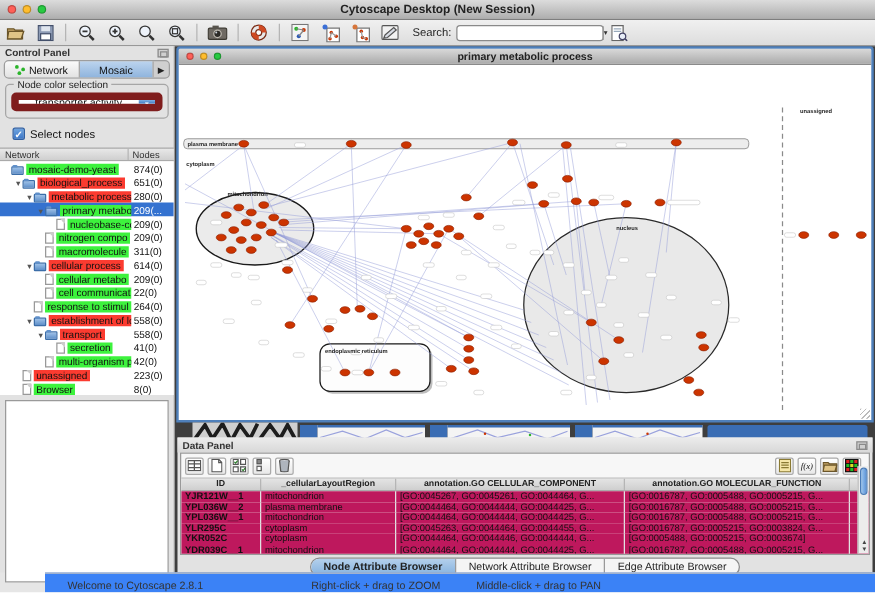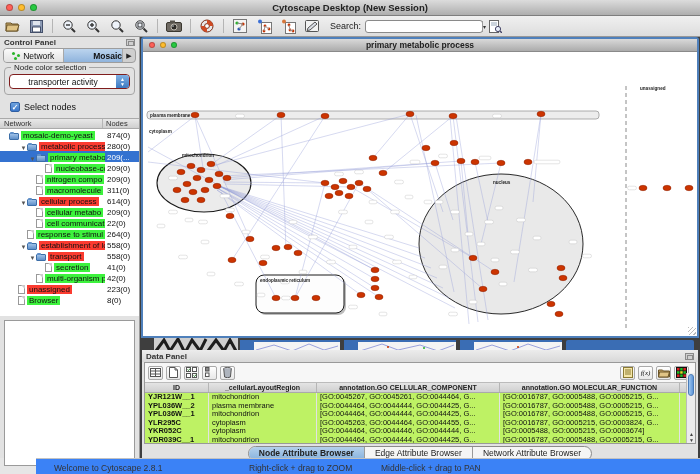--- a/index.html
+++ b/index.html
@@ -37,30 +37,30 @@
     background:#e2e2e2; border-right:1px solid #9a9a9a; }
   .cp-head { height:10px; display:flex; align-items:center; padding:0 4px;
     font-weight:bold; font-size:8px; color:#333; }
   .float-ic { margin-left:auto; width:9px; height:7px; border:1px solid #8a8a8a;
     background:#d0d0d0; position:relative; }
   .float-ic:after{content:""; position:absolute; left:1px; top:1px; width:4px; height:3px; border:1px solid #8a8a8a;}
   .cp-tabs { height:15px; margin:1px 3px 0 3px; display:flex; align-items:stretch;
     background:#cfcfcf; border:1px solid #9d9d9d; border-radius:4px; overflow:hidden;}
   .cp-tab { flex:1; display:flex; align-items:center; justify-content:center; gap:3px;
     font-size:8.5px; background:linear-gradient(#fafafa,#e2e2e2); border-right:1px solid #a8a8a8;}
-  .cp-tab.sel { background:linear-gradient(#bcd4ee,#8fb4dd); font-weight:bold;justify-content:flex-end; }
+  .cp-tab.sel { background:linear-gradient(#bcd4ee,#8fb4dd); font-weight:normal; }
   .cp-tab-more { width:12px; display:flex; align-items:center; justify-content:center; font-size:7px; color:#222;}
   .net-glyph{ width:8px; height:8px; position:relative;}
   .net-glyph i{position:absolute; width:3px; height:3px; border-radius:50%; background:#2ab52a;}
   .net-glyph i:nth-child(1){left:0;top:0;} .net-glyph i:nth-child(2){right:0;top:2px;} .net-glyph i:nth-child(3){left:2px;bottom:0;}
   .groupbox { margin:4px 4px 0 4px; border:1px solid #a6a6a6; border-radius:4px;
     padding:6px 4px 5px 4px; position:relative; }
   .groupbox .legend { position:absolute; top:-5px; left:6px; background:#e2e2e2;
     padding:0 3px; font-size:8px; color:#222; }
-  .combo { height:15px; background:#fff; border:1px solid #7f1d1d; border-radius:4px;
+  .combo { height:15px; background:#fff; border:6px solid #7f1d1d; border-radius:4px;
     display:flex; align-items:center; overflow:hidden;}
   .combo .val { flex:1; text-align:center; font-size:8.5px; }
   .combo .step { width:13px; height:100%; background:linear-gradient(#7fb0e4,#3c79c2);
     color:#fff; font-size:5px; line-height:5px; display:flex; flex-direction:column;
     align-items:center; justify-content:center; }
   .chkrow { display:flex; align-items:center; gap:4px; margin:6px 0 0 10px; height:12px;}
   .chk { width:10px; height:10px; border-radius:2px; background:linear-gradient(#6ea3de,#3b77c9);
     border:1px solid #2f5fa3; color:#fff; font-size:8px; line-height:9px; text-align:center; font-weight:bold;}
   .tree-head { margin-top:5px; height:11px; display:flex; background:linear-gradient(#e8e8e8,#cfcfcf);
     border-top:1px solid #aaa; border-bottom:1px solid #aaa; font-size:7.5px; color:#333;}
@@ -108,21 +108,21 @@
     background:linear-gradient(#ececec,#d8d8d8);}
   .dp-body { margin:0 2px; height:82px; background:#f7f7f7; border:1px solid #999; position:relative; overflow:hidden;}
   .dp-tools { height:20px; display:flex; align-items:center; border-bottom:1px solid #bbb; padding:0 3px;}
   .dp-ic { width:15px; height:14px; border:1px solid #aaa; border-radius:2px; background:linear-gradient(#fff,#e8e8e8);
     margin-right:3px; display:flex; align-items:center; justify-content:center; font-size:7px;}
   .dp-right { margin-left:auto; display:flex; }
   .tbl-head { height:10px; display:flex; background:linear-gradient(#e4e4e4,#cfcfcf); border-bottom:1px solid #aaa;}
   .tbl-head div { font-size:7px; font-weight:bold; text-align:center; border-right:1px solid #b5b5b5;
     overflow:hidden; line-height:10px; color:#222;}
   .tbl-rows { position:relative; }
-  .tbl-row { height:8.5px; display:flex; background:#bef264; }
+  .tbl-row { height:8.5px; display:flex; background:#be185d; }
   .tbl-row div { font-size:7.5px; line-height:8.5px; padding-left:3px; border-right:1px solid #e2e2e2;
     overflow:hidden; white-space:nowrap; color:#111;}
   .tbl-row .c0 { font-weight:bold; }
   .vscroll { position:absolute; right:0; top:10px; bottom:0; width:9px; background:#ececec; border-left:1px solid #bbb;}
   .vthumb { position:absolute; top:1px; left:1px; width:6px; height:22px; border-radius:3px;
     background:linear-gradient(90deg,#9ec7f0,#5e95d8); border:1px solid #4a7cb8;}
   .varrows { position:absolute; bottom:0; left:0; width:9px; font-size:5px; line-height:6px; text-align:center; color:#444;}
   .dp-tabs { height:15px; display:flex; justify-content:center; align-items:center; margin-top:2px;}
   .seg { display:flex; border:1px solid #8a8a8a; border-radius:8px; overflow:hidden; background:#f5f5f5;}
   .seg div { padding:1px 10px; font-size:8.5px; border-right:1px solid #9a9a9a; line-height:11px; color:#222;}
@@ -304,20 +304,26 @@
     <div class="tree-head">
       <div class="c1">Network</div>
       <div class="c2">Nodes</div>
     </div>
     <div class="tree">
         <div class="trow" style="padding-left: 2px;">
           <span class="tri"></span>
           <span class="fold"></span>
           <span class="tlabel green">mosaic-demo-yeast</span>
           <span class="tcount">874(0)</span>
+        </div>
+        <div class="trow" style="padding-left: 11px;">
+          <span class="tri">▼</span>
+          <span class="fold"></span>
+          <span class="tlabel red">biological_process</span>
+          <span class="tcount">651(0)</span>
         </div>
         <div class="trow" style="padding-left: 20px;">
           <span class="tri">▼</span>
           <span class="fold"></span>
           <span class="tlabel red">metabolic process</span>
           <span class="tcount">280(0)</span>
         </div>
         <div class="trow sel" style="padding-left: 29px;">
           <span class="tri">▼</span>
           <span class="fold"></span>
@@ -753,22 +759,22 @@
             </div>
           </div>
         <div class="vscroll">
           <div class="vthumb"></div>
           <div class="varrows">▲<br>▼</div>
         </div>
       </div>
       <div class="dp-tabs">
         <div class="seg">
           <div class="sel">Node Attribute Browser</div>
+          <div>Network Attribute Browser</div>
           <div>Edge Attribute Browser</div>
-          <div>Network Attribute Browser</div>
         </div>
       </div>
     </div>
   </div>
 
   <div class="statusbar">
     <span style="left:18px">Welcome to Cytoscape 2.8.1</span>
     <span style="left:213px">Right-click + drag to ZOOM</span>
     <span style="left:345px">Middle-click + drag to PAN</span>
     <div class="grip"></div>

